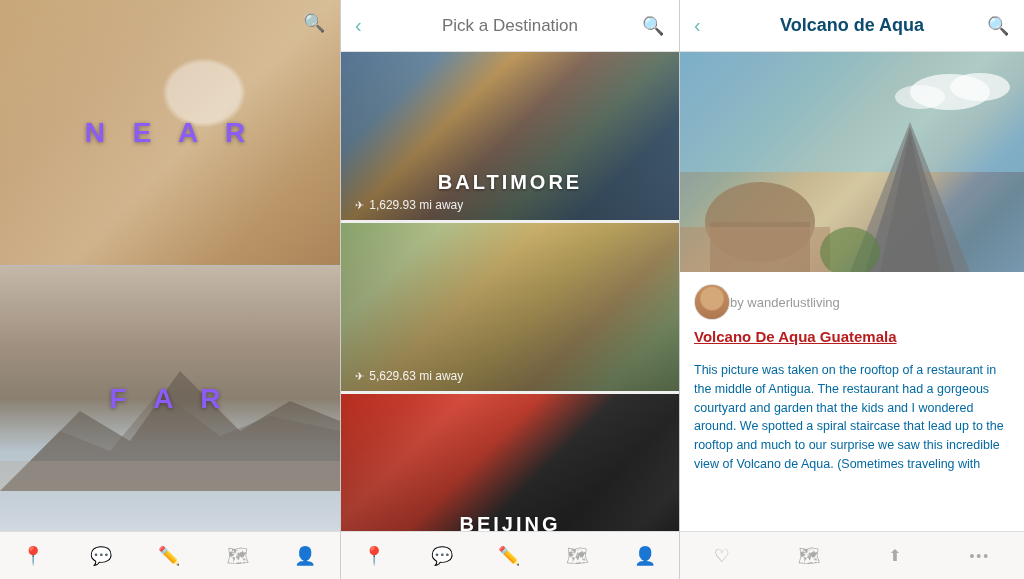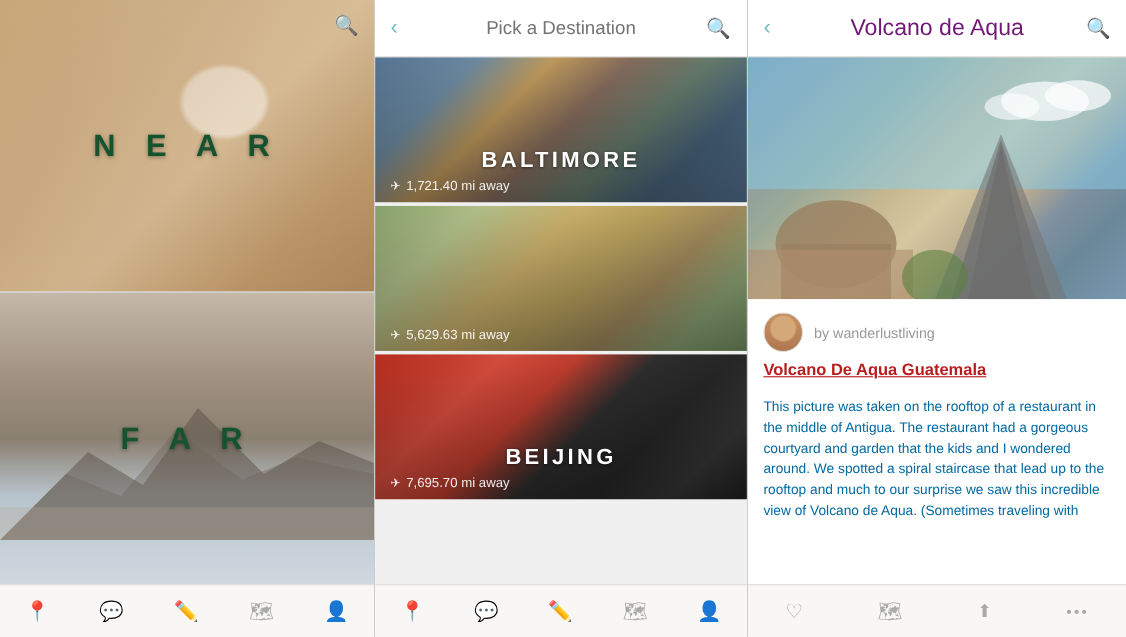--- a/index.html
+++ b/index.html
@@ -56,21 +56,21 @@
       position: absolute;
       bottom: 40px; left: 0; right: 0;
       height: 140px;
       overflow: hidden;
     }
     .mountain svg { width: 100%; height: 100%; }
 
     .panel-left-label {
       position: relative;
       z-index: 2;
-      color: #14532d;
+      color: #8b5cf6;
       font-size: 28px;
       font-weight: 700;
       letter-spacing: 10px;
       text-shadow: 0 1px 4px rgba(0,0,0,0.4);
     }
 
     .search-icon-left {
       position: absolute;
       top: 12px; right: 14px;
       z-index: 5;
@@ -126,21 +126,21 @@
       font-size: 18px;
     }
 
     .dest-list {
       flex: 1;
       overflow-y: auto;
       background: #f0f0f0;
     }
     .dest-item {
       position: relative;
-      height: 132px;
+      height: 168px;
       overflow: hidden;
       margin-bottom: 3px;
       cursor: pointer;
     }
     .dest-item:last-child { margin-bottom: 0; padding-left: 21px; }
 
     .dest-bg {
       position: absolute; inset: 0;
       background-size: cover;
       background-position: center;
@@ -194,23 +194,23 @@
       height: 52px;
       background: #fff;
       border-bottom: 1px solid #e0e0e0;
       display: flex;
       align-items: center;
       justify-content: center;
       position: relative;
       flex-shrink: 0;
     }
     .right-header-title {
-      font-size: 21px;
-      color: #701a75;
-      font-weight: 400;
+      font-size: 18px;
+      color: #0c4a6e;
+      font-weight: 700;
     }
 
     .right-photo {
       height: 220px;
       flex-shrink: 0;
       position: relative;
       overflow: hidden;
     }
     .right-photo-bg {
       position: absolute; inset: 0;
@@ -223,21 +223,20 @@
 
     .right-content {
       flex: 1;
       overflow-y: auto;
       background: #fff;
       padding: 12px 14px;
     }
     .user-row {
       display: flex;
       align-items: center;
-      gap: 10px;
       margin-bottom: 8px;
     }
     .avatar {
       width: 36px; height: 36px;
       border-radius: 50%;
       background: linear-gradient(135deg, #d0b090 0%, #c0a080 50%, #b09070 100%);
       flex-shrink: 0;
       overflow: hidden;
       position: relative;
       border: 1px solid #ddd;
@@ -318,21 +317,21 @@
   </div>
 
   <div class="dest-list">
 
     <div class="dest-item">
       <div class="dest-bg bg-baltimore"></div>
       <div class="dest-overlay"></div>
       <span class="dest-name">BALTIMORE</span>
       <span class="dest-distance">
         <span class="plane-icon">✈</span>
-        <span>1,721.40 mi away</span>
+        <span>1,629.93 mi away</span>
       </span>
     </div>
 
     <div class="dest-item">
       <div class="dest-bg bg-barcelona"></div>
       <div class="dest-overlay"></div>
       <span class="dest-distance">
         <span class="plane-icon">✈</span>
         <span>5,629.63 mi away</span>
       </span>

